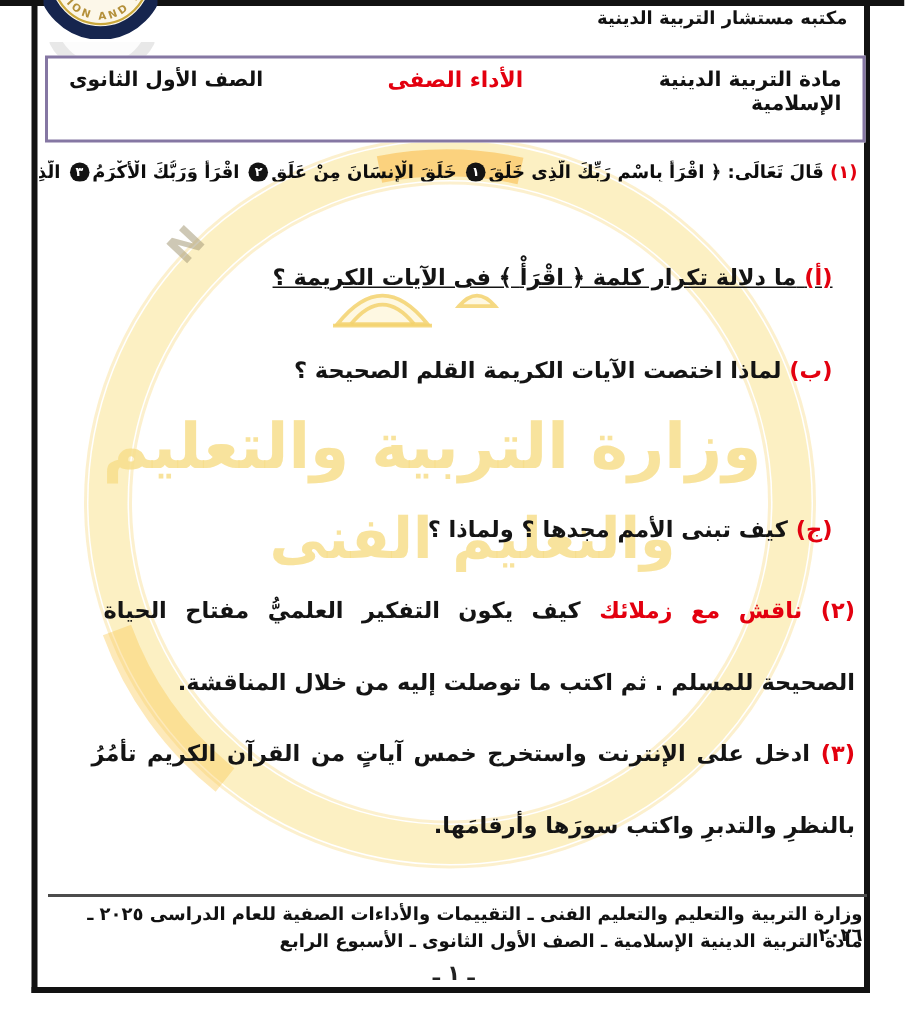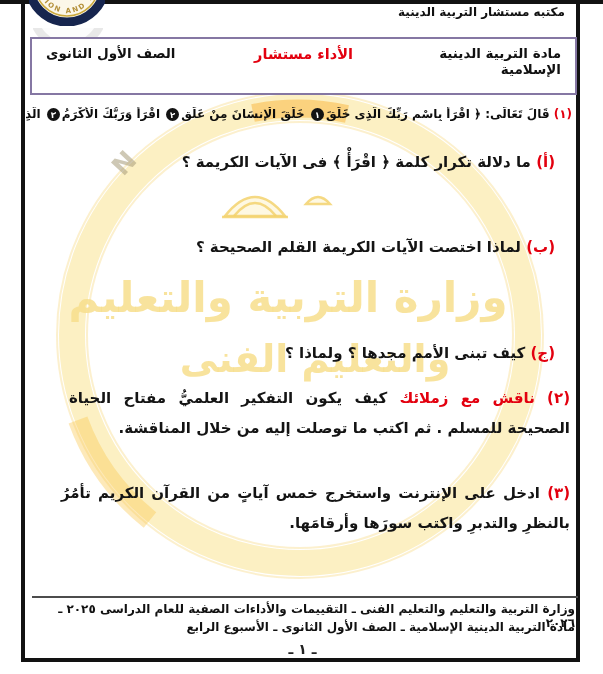--- a/index.html
+++ b/index.html
@@ -34,24 +34,24 @@
   .verse{
     top:107px;right:31px;left:26px;z-index:2;text-align:right;white-space:nowrap;overflow:hidden;
     font-size:12px;font-weight:bold;color:#0d0d0d;
   }
   .ayah{
     display:inline-flex;width:13px;height:13px;border-radius:50%;background:#131313;color:#fff;
     font-size:8.5px;font-weight:bold;align-items:center;justify-content:center;
     vertical-align:middle;margin:0 2px;
   }
   .q{z-index:2;font-weight:bold;color:#141414;font-size:15px;}
-  .qa{top:153px;right:48px;}
+  .qa{top:176px;right:48px;text-decoration:underline;}
   .qb{top:238px;right:48px;}
   .qc{top:311px;right:48px;margin-top:33px;}
-  .qlong{text-align:justify;line-height:30px;margin-left:33px;}
+  .qlong{text-align:justify;line-height:48px;margin-left:33px;}
   .q2{top:383px;right:33px;left:36px;}
   .q3{top:478px;right:33px;left:28px;}
   
   .footer-sep{top:596px;left:32px;width:546px;height:2px;background:#4c4c4c;z-index:2;}
   .footer-line{left:30px;width:545px;text-align:right;font-weight:bold;color:#111;z-index:2;font-size:12px;}
   .f1{top:602px;}
   .f2{top:620px;}
   .page-number{top:641px;left:30px;width:545px;text-align:center;font-weight:bold;font-size:14px;color:#222;z-index:2;}
 </style>
 </head>
@@ -94,21 +94,21 @@
 </svg>
 <svg class="abs logo-echo" width="70" height="24" viewBox="0 0 76 26">
   <circle cx="38" cy="-18" r="38" fill="#eeeeee" stroke="#666" stroke-width="9"></circle>
 </svg>
 
 <div class="abs office-title">مكتبه مستشار التربية الدينية</div>
 
 <div class="abs header-box">
   <div class="hb-right">مادة التربية الدينية الإسلامية</div>
   <div class="hb-center">
-    <div class="performance">الأداء مستشار</div>
+    <div class="performance">الأداء الصفى</div>
   </div>
   <div class="hb-left">الصف الأول الثانوى</div>
 </div>
 
 <div class="abs verse">
   <span class="red">(١)</span>
   <span>قَالَ تَعَالَى: ﴿</span>
   <span>اقْرَأْ بِاسْمِ رَبِّكَ الَّذِى خَلَقَ</span><span class="ayah">١</span>
   <span>خَلَقَ الْإِنسَانَ مِنْ عَلَقٍ</span><span class="ayah">٢</span>
   <span>اقْرَأْ وَرَبُّكَ الْأَكْرَمُ</span><span class="ayah">٣</span>

